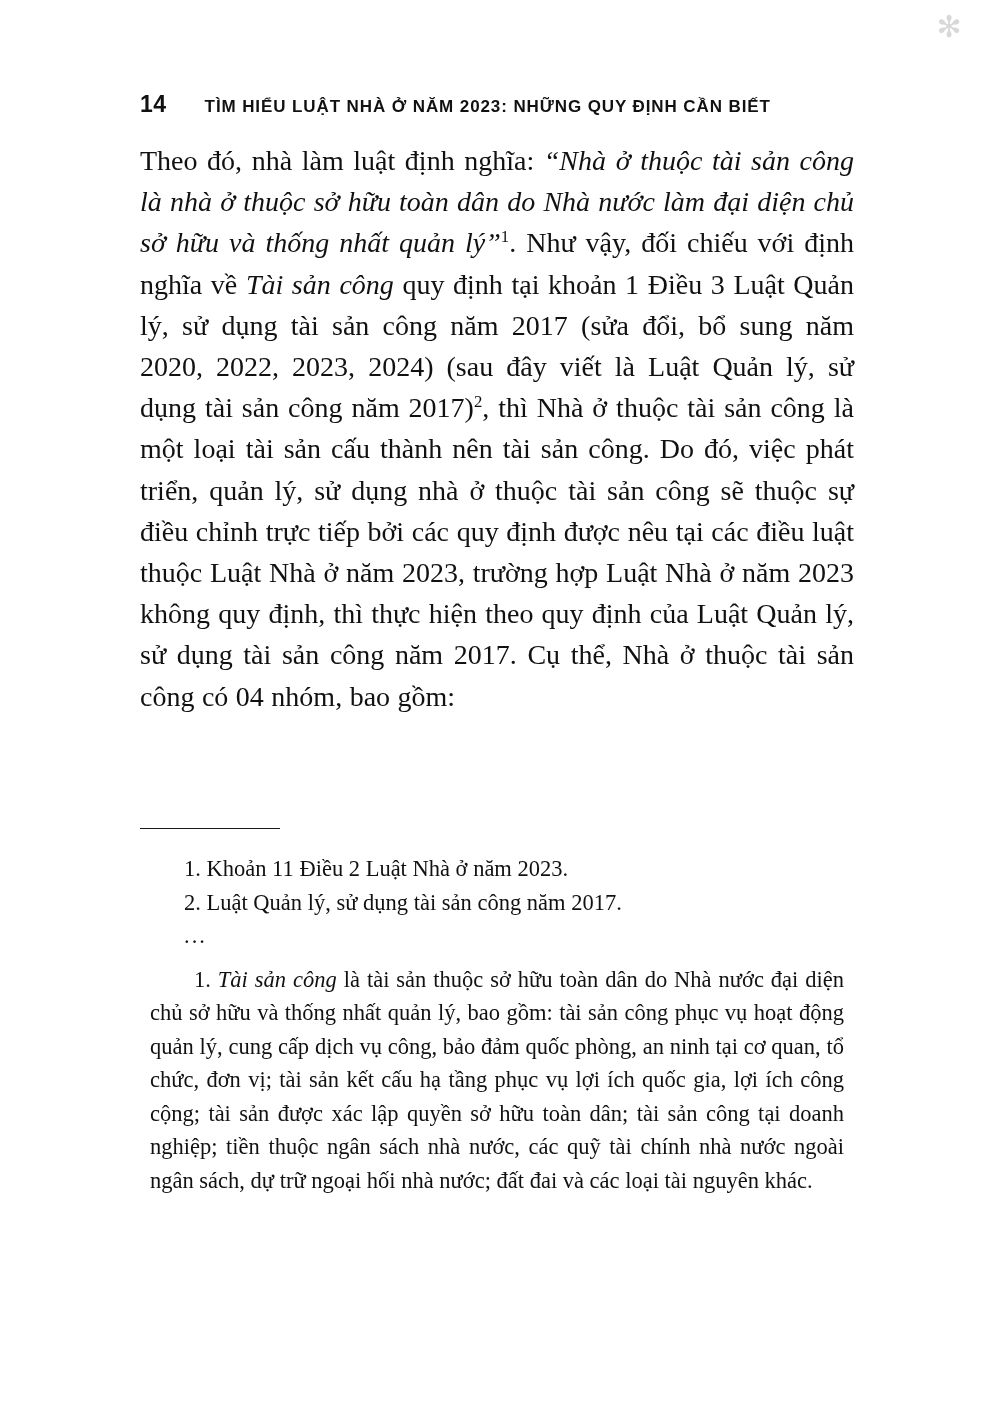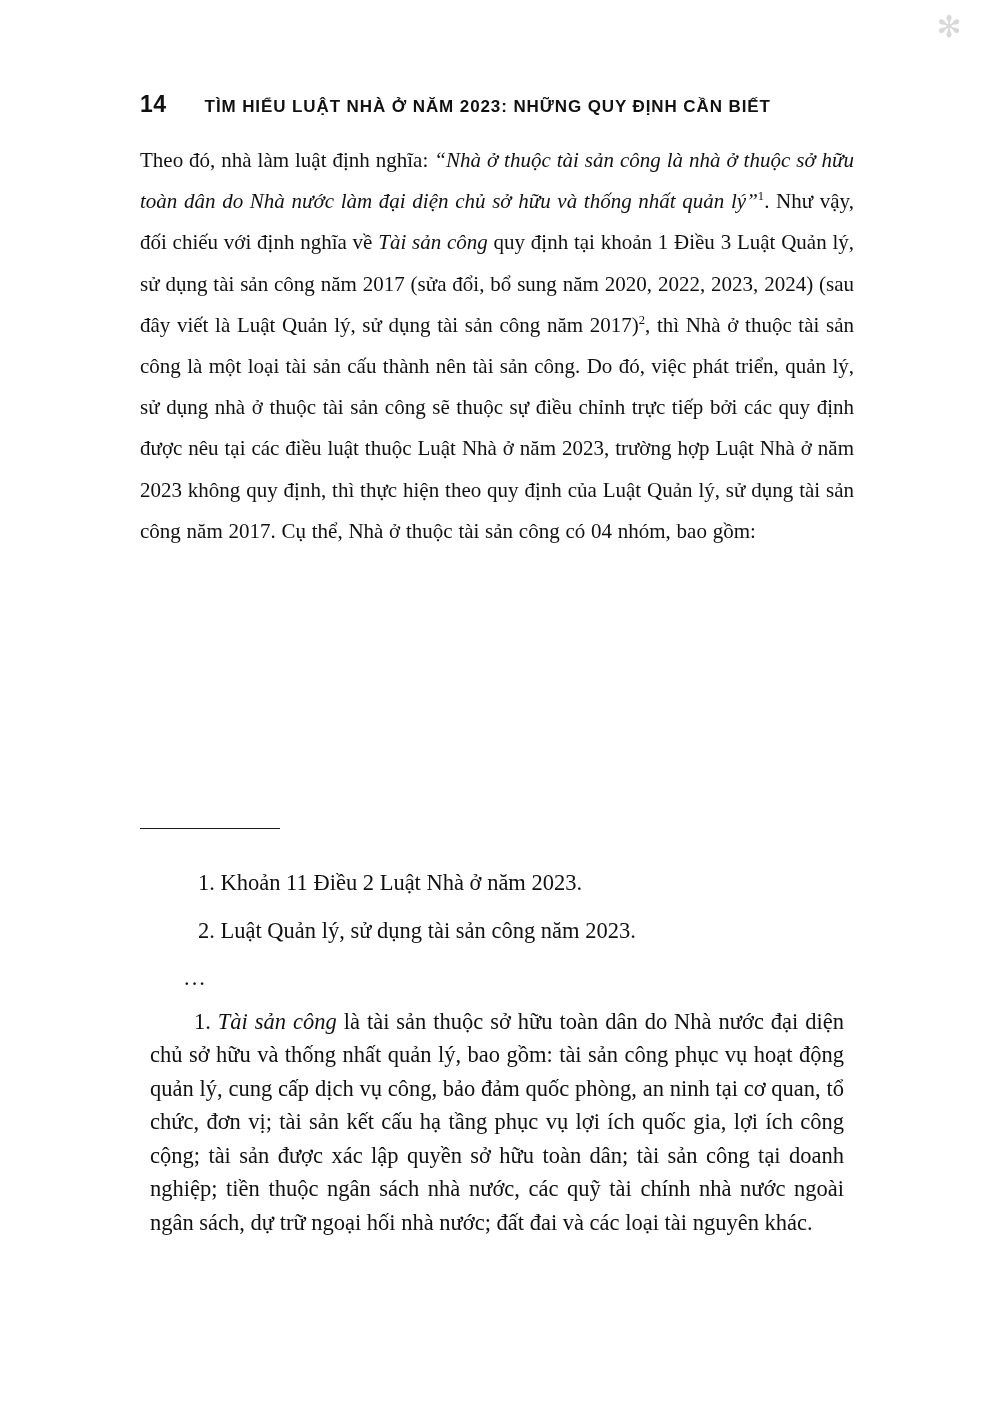--- a/index.html
+++ b/index.html
@@ -68,21 +68,21 @@
   .body-block {
     position: absolute;
     top: 140px;
     left: 140px;
     width: 714px;
   }
   .body-para {
     margin: 0;
     text-align: justify;
     text-align-last: left;
-    font-size: 21px;
+    font-size: 28px;
     line-height: 41.2px;
     text-indent: 0;
     word-spacing: 0.5px;
   }
   .it {
     font-style: italic;
   }
   sup {
     font-size: 0.6em;
     vertical-align: super;
@@ -102,21 +102,21 @@
   
   .footnotes {
     position: absolute;
     top: 852px;
     left: 140px;
     width: 714px;
     font-size: 22.5px;
     line-height: 33.5px;
   }
   .fn-line {
-    margin: 14px;
+    margin: 0;
     text-indent: 44px;
     text-align: left;
   }
   .fn-quote {
     margin: 10px;
     text-align: justify;
     text-align-last: left;
     text-indent: 44px;
   }
   .fn-ellipsis {
@@ -144,20 +144,20 @@
   <div class="body-block">
     <p class="body-para">
       <span>Theo đó, nhà làm luật định nghĩa: </span><span class="it">“Nhà ở thuộc tài sản công là nhà ở thuộc sở hữu toàn dân do Nhà nước làm đại diện chủ sở hữu và thống nhất quản lý”</span><sup>1</sup><span>. Như vậy, đối chiếu với định nghĩa về </span><span class="it">Tài sản công</span><span> quy định tại khoản 1 Điều 3 Luật Quản lý, sử dụng tài sản công năm 2017 (sửa đổi, bổ sung năm 2020, 2022, 2023, 2024) (sau đây viết là Luật Quản lý, sử dụng tài sản công năm 2017)</span><sup>2</sup><span>, thì Nhà ở thuộc tài sản công là một loại tài sản cấu thành nên tài sản công. Do đó, việc phát triển, quản lý, sử dụng nhà ở thuộc tài sản công sẽ thuộc sự điều chỉnh trực tiếp bởi các quy định được nêu tại các điều luật thuộc Luật Nhà ở năm 2023, trường hợp Luật Nhà ở năm 2023 không quy định, thì thực hiện theo quy định của Luật Quản lý, sử dụng tài sản công năm 2017. Cụ thể, Nhà ở thuộc tài sản công có 04 nhóm, bao gồm:</span>
     </p>
   </div>
 
   <div class="foot-rule"></div>
 
   <div class="footnotes">
     <p class="fn-line">1. Khoản 11 Điều 2 Luật Nhà ở năm 2023.</p>
-    <p class="fn-line">2. Luật Quản lý, sử dụng tài sản công năm 2023.</p>
+    <p class="fn-line">2. Luật Quản lý, sử dụng tài sản công năm 2017.</p>
     <p class="fn-ellipsis">...</p>
     <p class="fn-quote">
       <span>1. </span><span class="it">Tài sản công</span><span> là tài sản thuộc sở hữu toàn dân do Nhà nước đại diện chủ sở hữu và thống nhất quản lý, bao gồm: tài sản công phục vụ hoạt động quản lý, cung cấp dịch vụ công, bảo đảm quốc phòng, an ninh tại cơ quan, tổ chức, đơn vị; tài sản kết cấu hạ tầng phục vụ lợi ích quốc gia, lợi ích công cộng; tài sản được xác lập quyền sở hữu toàn dân; tài sản công tại doanh nghiệp; tiền thuộc ngân sách nhà nước, các quỹ tài chính nhà nước ngoài ngân sách, dự trữ ngoại hối nhà nước; đất đai và các loại tài nguyên khác.</span>
     </p>
   </div>
 
 </div>
 
 </body></html>

